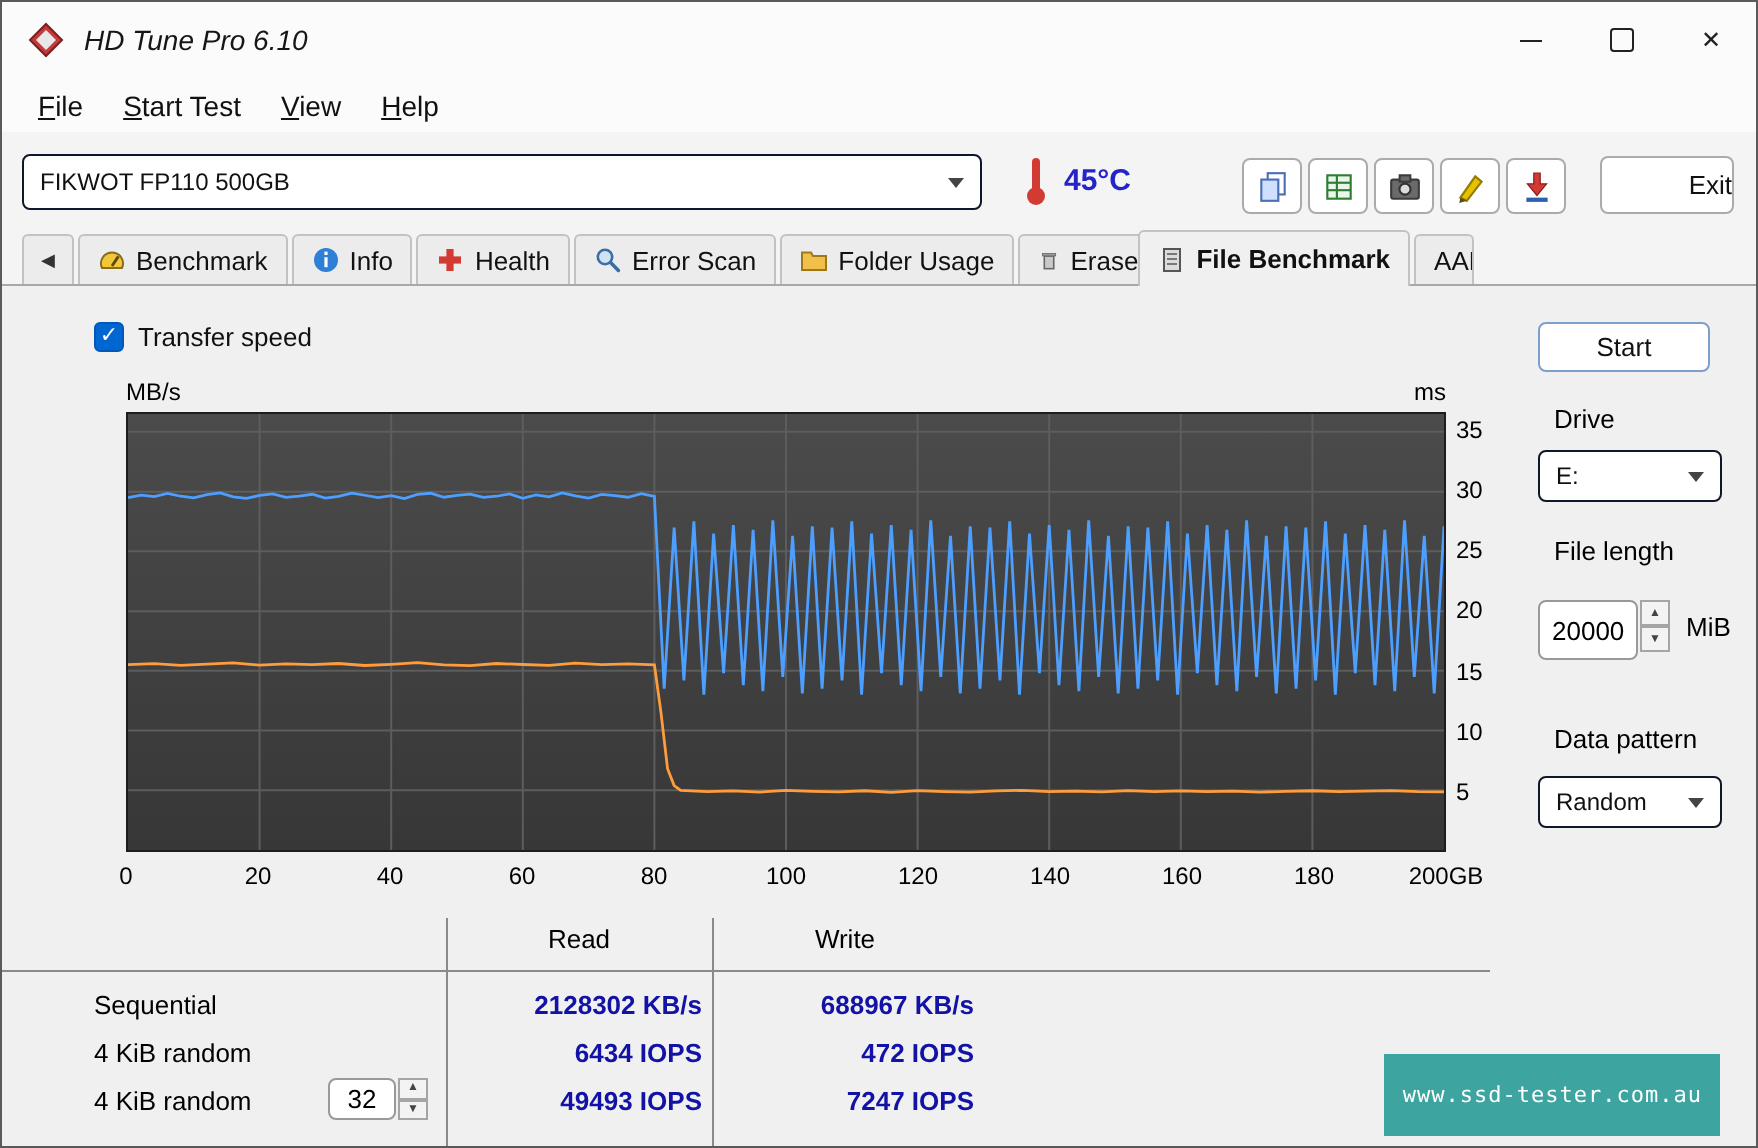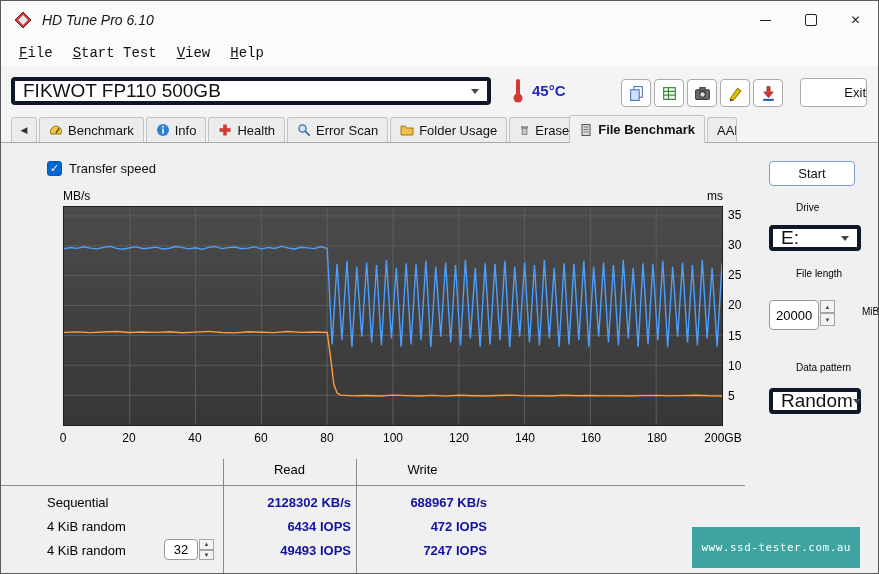--- a/index.html
+++ b/index.html
@@ -9,26 +9,26 @@
   .titlebar{position:absolute;left:0;top:0;width:100%;height:38px;background:#fbfbfb;display:flex;align-items:center;}
   .app-icon{width:18px;height:18px;margin-left:13px;flex:0 0 auto;}
   .title-text{margin-left:10px;font-size:14px;color:#161616;font-style:italic;}
   .win-controls{margin-left:auto;display:flex;height:100%;}
   .win-btn{width:45px;height:100%;display:flex;align-items:center;justify-content:center;font-size:12px;color:#222;cursor:default;}
   .min-line{display:block;width:11px;height:1px;background:#222;}
   .max-box{display:block;width:10px;height:10px;border:1px solid #222;border-radius:2px;}
   
   .menubar{position:absolute;left:0;top:38px;width:100%;height:27px;background:#fbfbfb;display:flex;align-items:center;padding-left:8px;box-sizing:border-box;}
   .menu-item{padding:3px 10px;font-size:14px;}
-  .menu-label{display:inline-block;font-family:Liberation Mono, monospace;}
+  .menu-label{display:inline-block;}
   .menu-label::first-letter{text-decoration:underline;}
   
   .toolbar-bg{position:absolute;left:0;top:65px;width:100%;height:47px;background:#f4f4f4;}
-  .combo{position:absolute;background:#fff;border:4px solid #0f172a;border-radius:4px;display:flex;align-items:center;
-    font-size:19px;padding:0 8px;box-sizing:border-box;}
+  .combo{position:absolute;background:#fff;border:1px solid #0f172a;border-radius:4px;display:flex;align-items:center;
+    font-size:12px;padding:0 8px;box-sizing:border-box;}
   .chev{width:0;height:0;border-left:4px solid transparent;border-right:4px solid transparent;border-top:5px solid #444;margin-left:auto;}
   .temp-text{position:absolute;left:531px;top:81px;font-size:15px;font-weight:700;color:#2424c8;}
   .thermo{position:absolute;left:509px;top:77px;}
   .tb-btn{position:absolute;top:78px;width:30px;height:28px;background:#fff;border:1px solid #ababab;border-radius:4px;
     display:flex;align-items:center;justify-content:center;box-sizing:border-box;}
   .btn{background:#fff;border:1px solid #ababab;border-radius:4px;font-size:13px;display:flex;align-items:center;justify-content:center;box-sizing:border-box;}
   .exit-btn{position:absolute;left:799px;top:77px;width:67px;height:29px;justify-content:flex-end;}
   
   .tabstrip{position:absolute;left:0;top:112px;width:879px;height:30px;display:flex;align-items:flex-end;
     padding-left:10px;box-sizing:border-box;border-bottom:1px solid #a8a8a8;background:#f4f4f4;}
@@ -55,21 +55,21 @@
   #ylab-left{left:62px;top:188px;}
   #ylab-right{left:682px;top:188px;width:40px;text-align:right;}
   #y-left-labels{position:absolute;left:0;top:205px;width:56px;height:220px;}
   #y-left-labels div{position:absolute;right:5px;font-size:12px;height:14px;line-height:14px;width:100%;text-align:right;color:#000;}
   #y-right-labels{position:absolute;left:727px;top:205px;width:30px;height:220px;}
   #y-right-labels div{position:absolute;left:0;font-size:12px;height:14px;line-height:14px;color:#000;}
   #x-labels{position:absolute;left:62px;top:430px;width:660px;height:16px;}
   #x-labels div{position:absolute;transform:translateX(-50%);font-size:12px;color:#000;white-space:nowrap;}
   
   .start-btn{position:absolute;left:768px;top:160px;width:86px;height:25px;border-color:#7d9fd0;}
-  .side-label{position:absolute;font-size:10px;color:#000;margin-left:19px;}
+  .side-label{position:absolute;font-size:13px;color:#000;}
   .numbox{position:absolute;background:#fff;border:1px solid #999;border-radius:4px;font-size:13px;padding:0 6px;box-sizing:border-box;}
   .spin{position:absolute;display:flex;flex-direction:column;width:15px;}
   .spin span{flex:1;display:flex;align-items:center;justify-content:center;font-size:6px;color:#444;background:#f3f3f3;
     border:1px solid #a5a5a5;box-sizing:border-box;}
   
   .vline{position:absolute;width:1px;background:#8a8a8a;}
   .hline{position:absolute;height:1px;background:#8a8a8a;}
   .res-header{position:absolute;top:461px;font-size:13px;text-align:center;color:#000;}
   .res-label{position:absolute;left:46px;font-size:13px;color:#000;}
   .res-val{position:absolute;font-size:13px;font-weight:700;color:#1212a6;text-align:right;}

